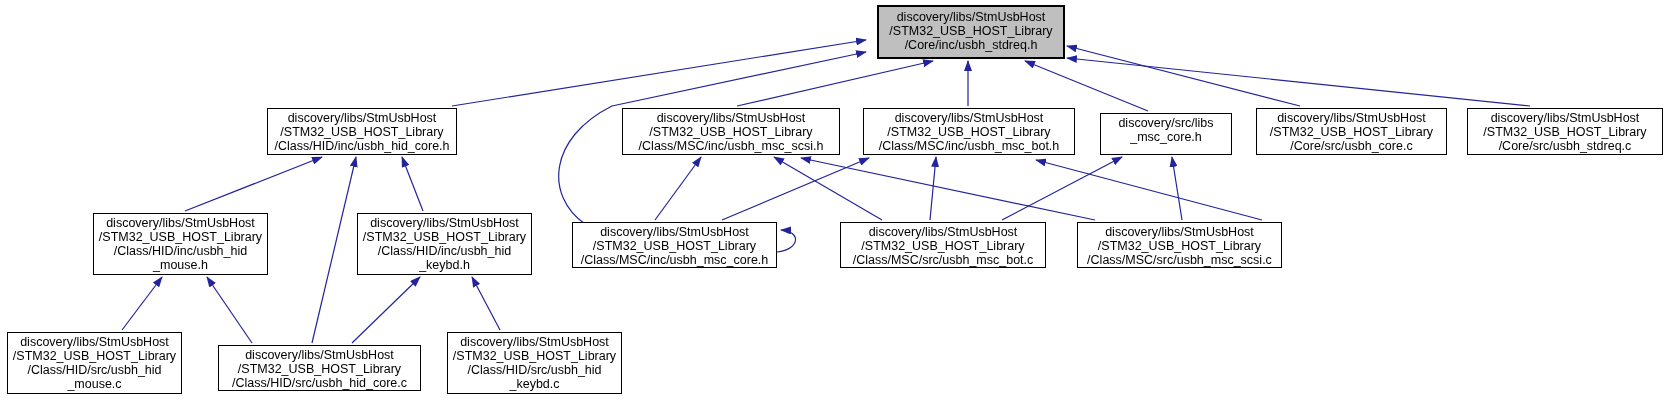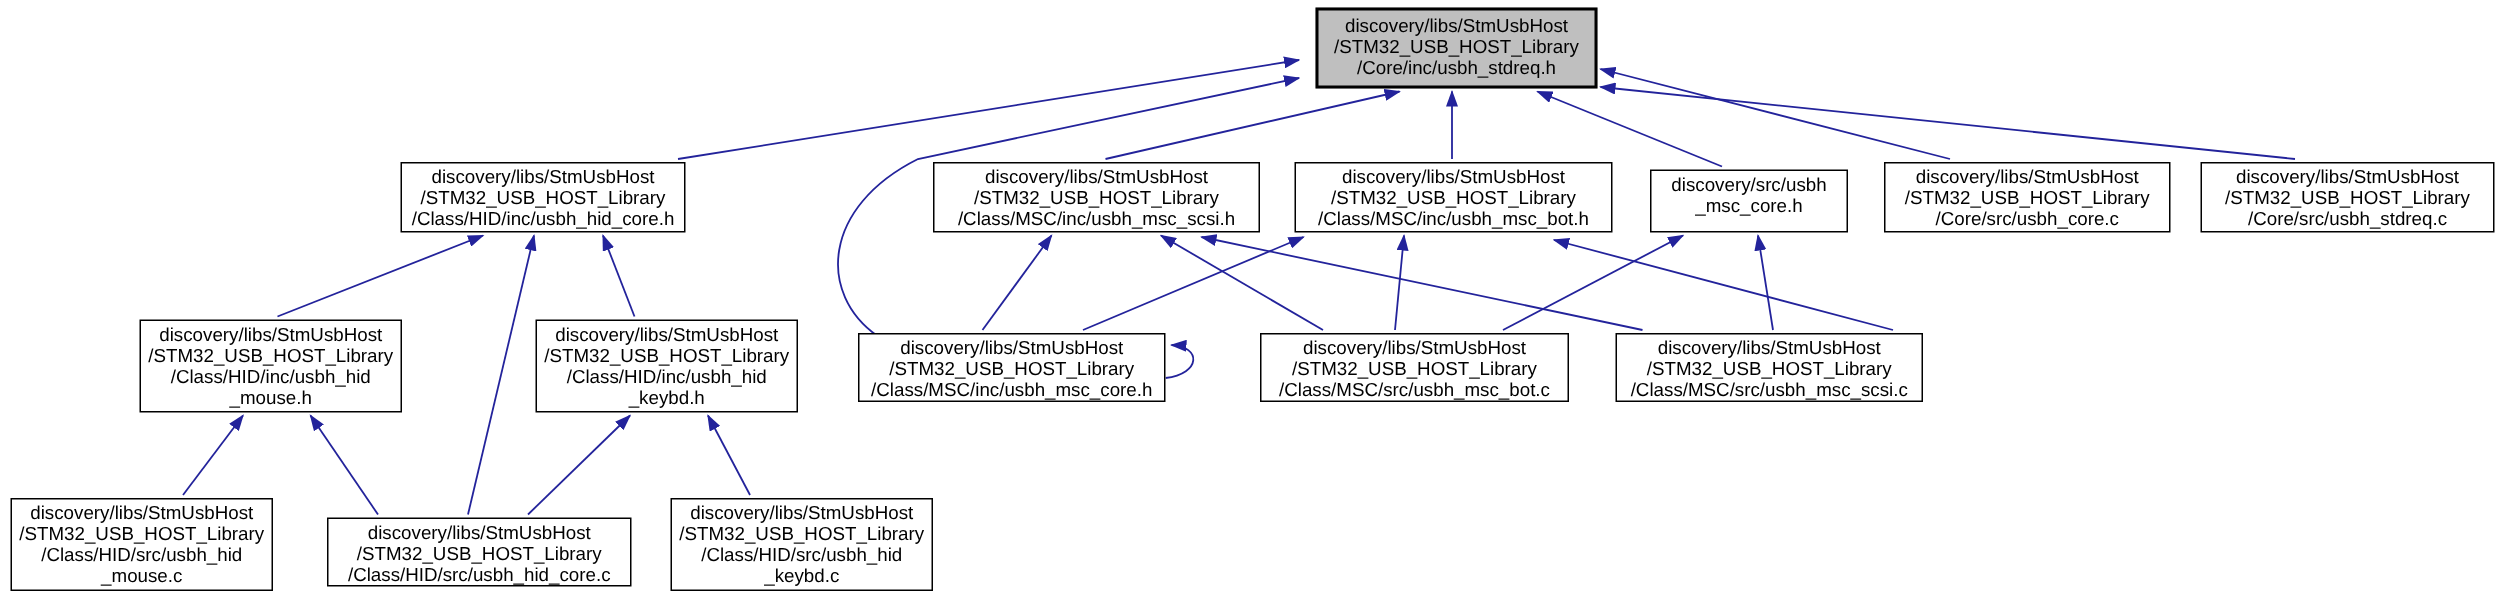--- a/index.html
+++ b/index.html
@@ -73,21 +73,21 @@
 /Core/inc/usbh_stdreq.h</div>
       <div class="node" style="left: 267px; top: 108px; width: 190px; height: 47px;">discovery/libs/StmUsbHost
 /STM32_USB_HOST_Library
 /Class/HID/inc/usbh_hid_core.h</div>
       <div class="node" style="left: 622px; top: 108px; width: 218px; height: 47px;">discovery/libs/StmUsbHost
 /STM32_USB_HOST_Library
 /Class/MSC/inc/usbh_msc_scsi.h</div>
       <div class="node" style="left: 863px; top: 108px; width: 212px; height: 47px;">discovery/libs/StmUsbHost
 /STM32_USB_HOST_Library
 /Class/MSC/inc/usbh_msc_bot.h</div>
-      <div class="node" style="left: 1100px; top: 113px; width: 132px; height: 42px;">discovery/src/usbh
+      <div class="node" style="left: 1100px; top: 113px; width: 132px; height: 42px;">discovery/src/libs
 _msc_core.h</div>
       <div class="node" style="left: 1256px; top: 108px; width: 191px; height: 47px;">discovery/libs/StmUsbHost
 /STM32_USB_HOST_Library
 /Core/src/usbh_core.c</div>
       <div class="node" style="left: 1467px; top: 108px; width: 196px; height: 47px;">discovery/libs/StmUsbHost
 /STM32_USB_HOST_Library
 /Core/src/usbh_stdreq.c</div>
       <div class="node" style="left: 93px; top: 213px; width: 175px; height: 62px;">discovery/libs/StmUsbHost
 /STM32_USB_HOST_Library
 /Class/HID/inc/usbh_hid

